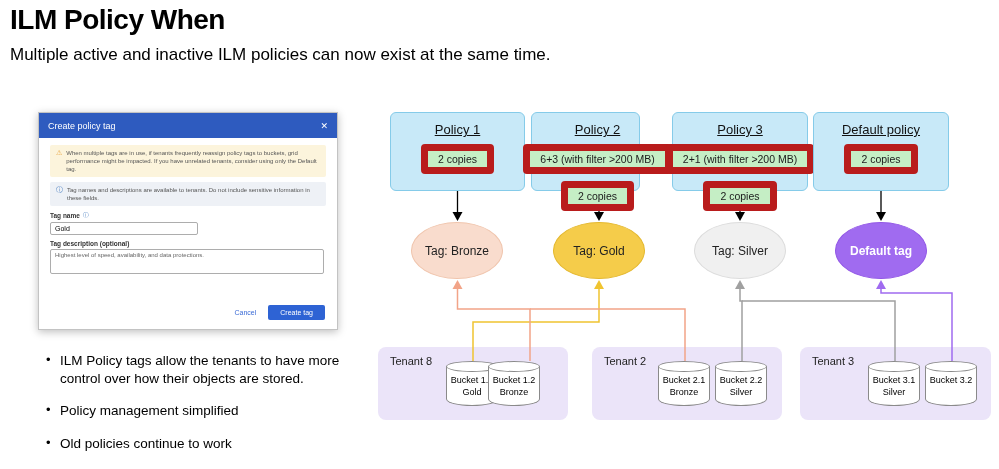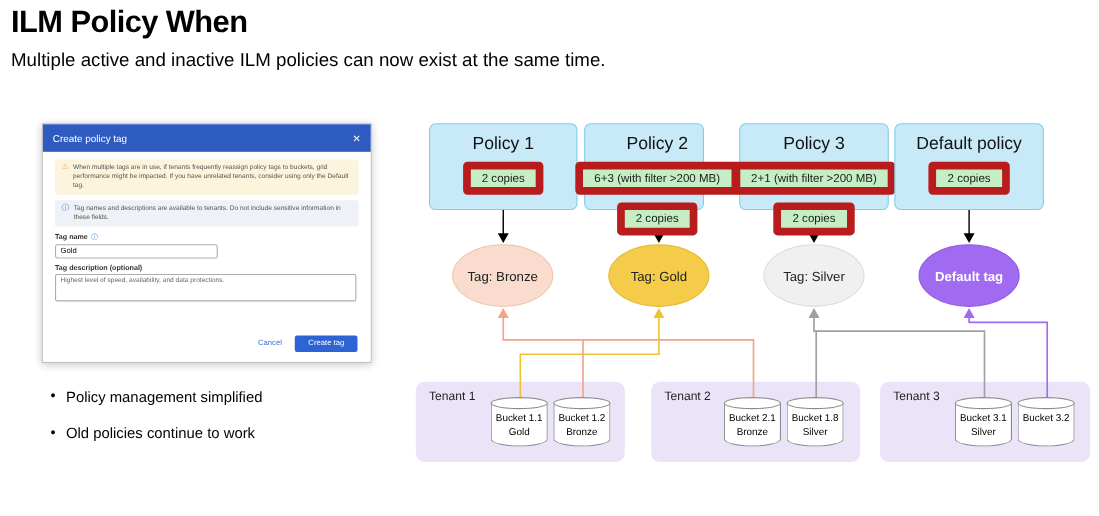--- a/index.html
+++ b/index.html
@@ -39,21 +39,21 @@
   
   .bullets { position:absolute; left:46px; top:352px; width:305px; list-style:none; }
   .bullets li { position:relative; padding-left:14px; font-size:13.5px; line-height:1.3; color:#000; margin-bottom:15px; }
   .bullets li::before { content:"•"; position:absolute; left:0; top:0; font-size:13px; }
 
   
   .connectors { position:absolute; left:0; top:0; width:999px; height:469px; z-index:2; pointer-events:none; }
 
   .policy-box { position:absolute; top:112px; height:79px; background:#c8e9f8; border:1px solid #85cbe9;
                 border-radius:6px; display:flex; flex-direction:column; align-items:center; padding-top:9px; gap:7px; z-index:3; }
-  .policy-box .policy-title { font-size:16px; color:#111; }
+  .policy-box .policy-title { font-size:13px; color:#111;text-decoration:underline; }
   .badge { background:#c5eec5; border:7px solid #b91c1c; border-radius:4px; font-size:10.5px; color:#1b1b1b;
            padding:2px 10px; white-space:nowrap; }
   .policy-1 { left:390px; width:135px; }
   .policy-2 { left:531px; width:109px;padding-left:24px; }
   .policy-3 { left:672px; width:136px; }
   .policy-4 { left:813px; width:136px; }
 
   .tag-ellipse { position:absolute; top:222px; width:92px; height:57px; border-radius:50%; display:flex;
                  align-items:center; justify-content:center; font-size:12px; color:#222; z-index:3; }
   .tag-bronze { left:411px; background:#f9dccd; border:1px solid #f0c5ad; }
@@ -65,21 +65,21 @@
   .tenant-1 { left:378px; width:190px; }
   .tenant-2 { left:592px; width:190px; }
   .tenant-3 { left:800px; width:191px; }
   .tenant-name { position:absolute; left:12px; top:8px; font-size:11px; color:#222; }
 
   .bucket { position:absolute; top:361px; width:54px; height:47px; z-index:3; }
   .cyl-body { position:absolute; left:0; top:5px; width:52px; height:40px; background:#fff; border:1px solid #8a8a8a;
               border-top:none; border-radius:0 0 26px 26px / 0 0 7px 7px; }
   .cyl-top  { position:absolute; left:0; top:0; width:52px; height:11px; background:#fff; border:1px solid #8a8a8a; border-radius:50%; }
   .bucket-label { position:absolute; left:0; top:13px; width:52px; text-align:center; font-size:9px; line-height:1.35; color:#000; }
-  .b11 { left:446px; } .b12 { left:503px;padding-left:36px; } .b21 { left:658px; } .b22 { left:715px; } .b31 { left:868px;padding-left:12px; } .b32 { left:925px; }
+  .b11 { left:446px; } .b12 { left:488px;padding-left:36px; } .b21 { left:658px; } .b22 { left:715px; } .b31 { left:868px;padding-left:12px; } .b32 { left:925px; }
 </style>
 </head>
 <body>
 
 <div class="canvas">
 
   <h1 class="page-title">ILM Policy When</h1>
   <p class="page-subtitle">Multiple active and inactive ILM policies can now exist at the same time.</p>
 
   <div class="dialog">
@@ -106,20 +106,21 @@
       </div>
       <textarea class="tag-desc-input" style="">Highest level of speed, availability, and data protections.</textarea>
     </div>
     <div class="dialog-footer">
       <button class="btn-cancel">Cancel</button>
       <button class="btn-primary">Create tag</button>
     </div>
   </div>
 
   <ul class="bullets">
+    <li>ILM Policy tags allow the tenants to have more control over how their objects are stored.</li>
     <li>Policy management simplified</li>
     <li>Old policies continue to work</li>
   </ul>
 
   <svg class="connectors" viewBox="0 0 999 469" xmlns="http://www.w3.org/2000/svg">
 
     <path d="M457.5 191 L457.5 213" stroke="#000000" stroke-width="1.3" fill="none"></path>
     <polygon points="452.5,212 462.5,212 457.5,221" fill="#000000"></polygon>
     <path d="M599 191 L599 213" stroke="#000000" stroke-width="1.3" fill="none"></path>
     <polygon points="594,212 604,212 599,221" fill="#000000"></polygon>
@@ -161,21 +162,21 @@
     <div class="policy-title">Default policy</div>
     <div class="badge">2 copies</div>
   </div>
 
   <div class="tag-ellipse tag-bronze">Tag: Bronze</div>
   <div class="tag-ellipse tag-gold">Tag: Gold</div>
   <div class="tag-ellipse tag-silver">Tag: Silver</div>
   <div class="tag-ellipse tag-default">Default tag</div>
 
   <div class="tenant-box tenant-1">
-    <span class="tenant-name">Tenant 1</span>
+    <span class="tenant-name">Tenant 8</span>
   </div>
   <div class="tenant-box tenant-2">
     <span class="tenant-name">Tenant 2</span>
   </div>
   <div class="tenant-box tenant-3">
     <span class="tenant-name">Tenant 3</span>
   </div>
 
   <div class="bucket b11">
     <div class="cyl-body"></div>
@@ -198,21 +199,21 @@
     <div class="cyl-top"></div>
     <div class="bucket-label">
       <div>Bucket 2.1</div>
       <div>Bronze</div>
     </div>
   </div>
   <div class="bucket b22">
     <div class="cyl-body"></div>
     <div class="cyl-top"></div>
     <div class="bucket-label">
-      <div>Bucket 1.8</div>
+      <div>Bucket 2.2</div>
       <div>Silver</div>
     </div>
   </div>
   <div class="bucket b31">
     <div class="cyl-body"></div>
     <div class="cyl-top"></div>
     <div class="bucket-label">
       <div>Bucket 3.1</div>
       <div>Silver</div>
     </div>

